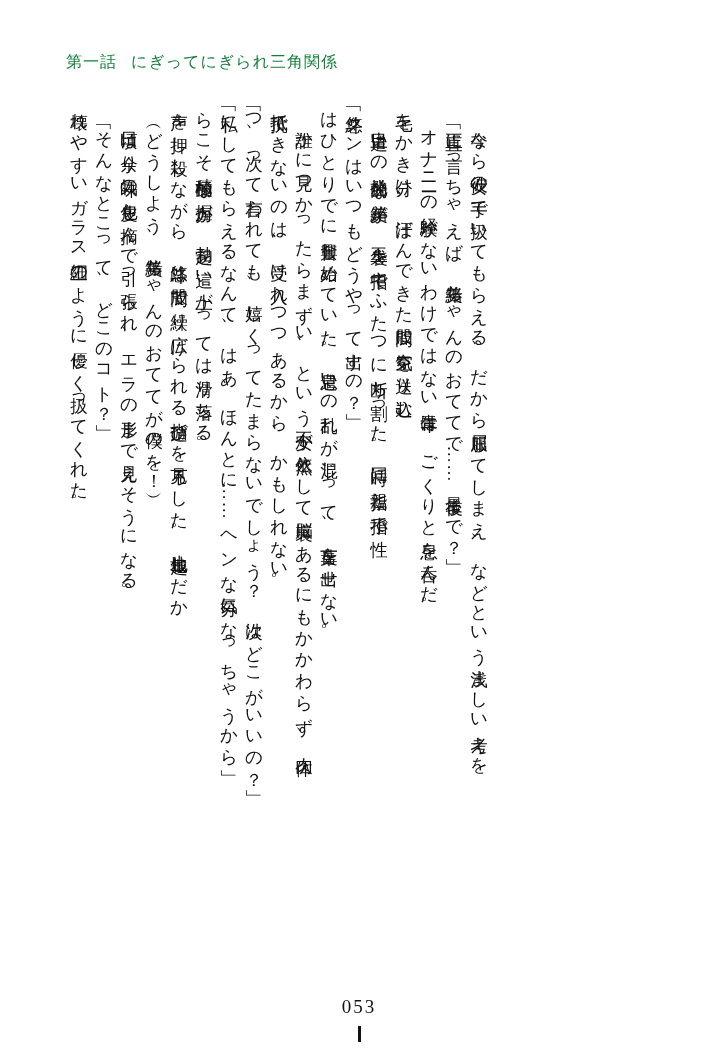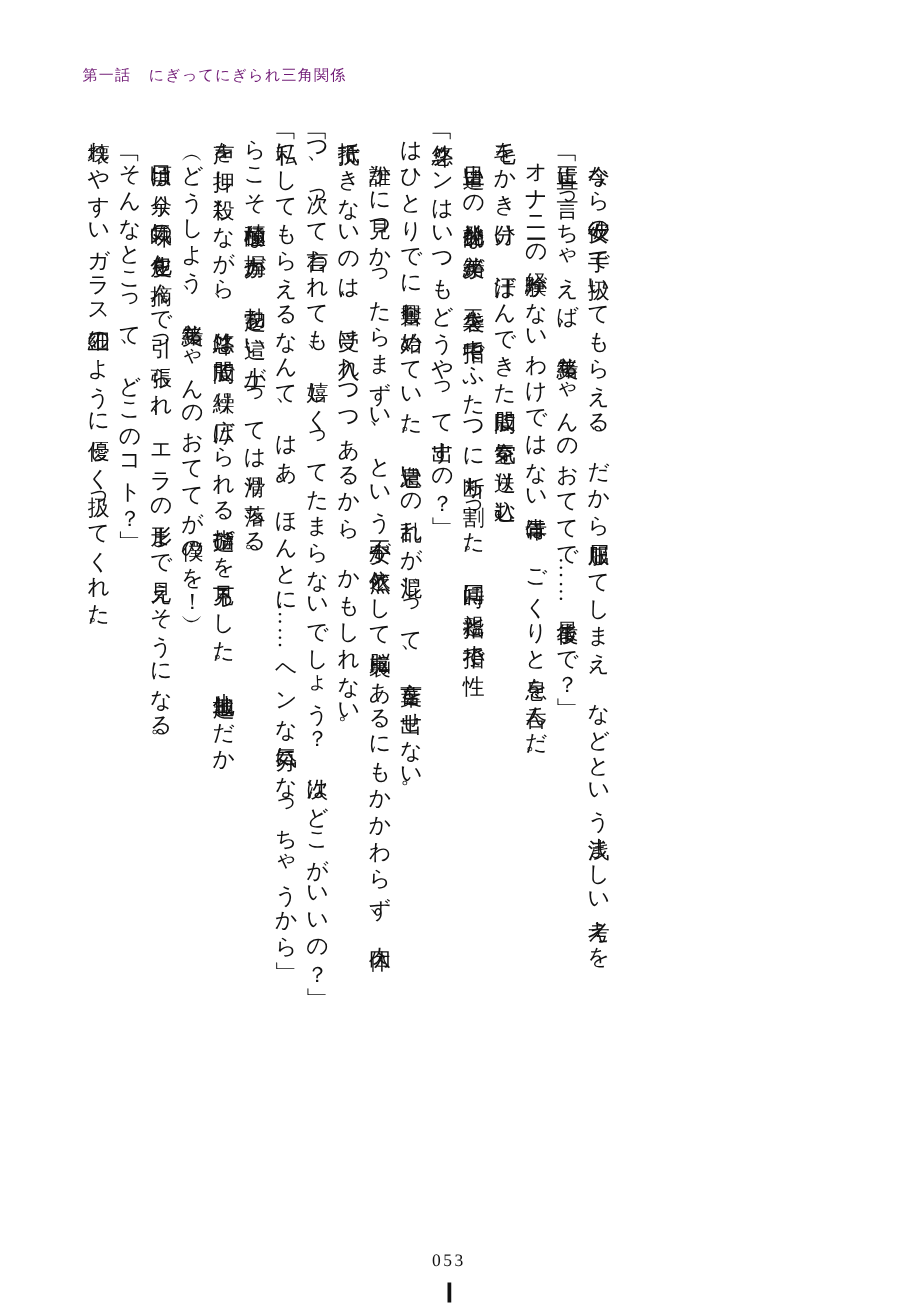--- a/index.html
+++ b/index.html
@@ -21,24 +21,24 @@
     top: 0;
     width: 718px;
     height: 1050px;
     background: #fff;
   }
   
   .running-head {
     position: absolute;
     top: 52px;
     left: 66px;
-    font-size: 12px;
+    font-size: 16px;
     letter-spacing: 1px;
     white-space: nowrap;
-    color: #701a75;
+    color: #15803d;
   }
   .running-head .chap-num {
     margin-right: 14px;
   }
   
   .body-text {
     position: absolute;
     top: 100px;
     right: 56px;
     height: 880px;
@@ -65,21 +65,21 @@
   }
   .col.indent {
     padding-top: 18px;
   }
   .page-number {
     position: absolute;
     bottom: 32px;
     left: 0;
     width: 718px;
     text-align: center;
-    font-size: 14px;
+    font-size: 19px;
     letter-spacing: 2px;
     color: #111;
     font-family: "Liberation Serif", serif;
   }
   .spine-mark {
     position: absolute;
     bottom: 8px;
     left: 358px;
     width: 3px;
     height: 16px;

